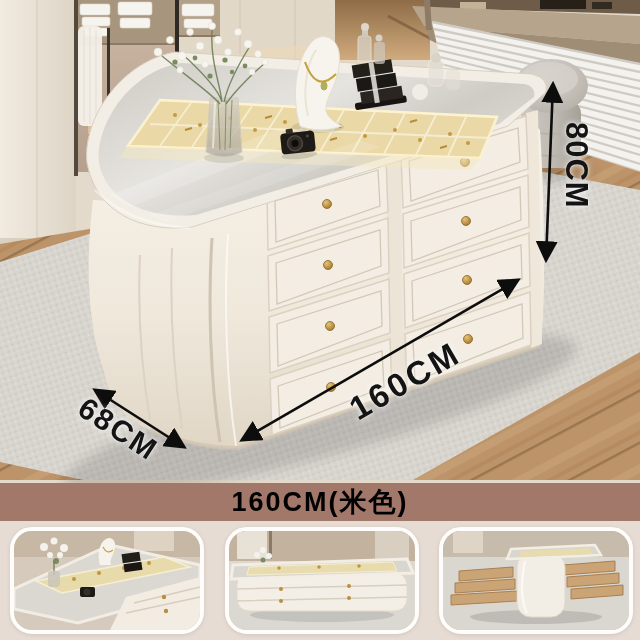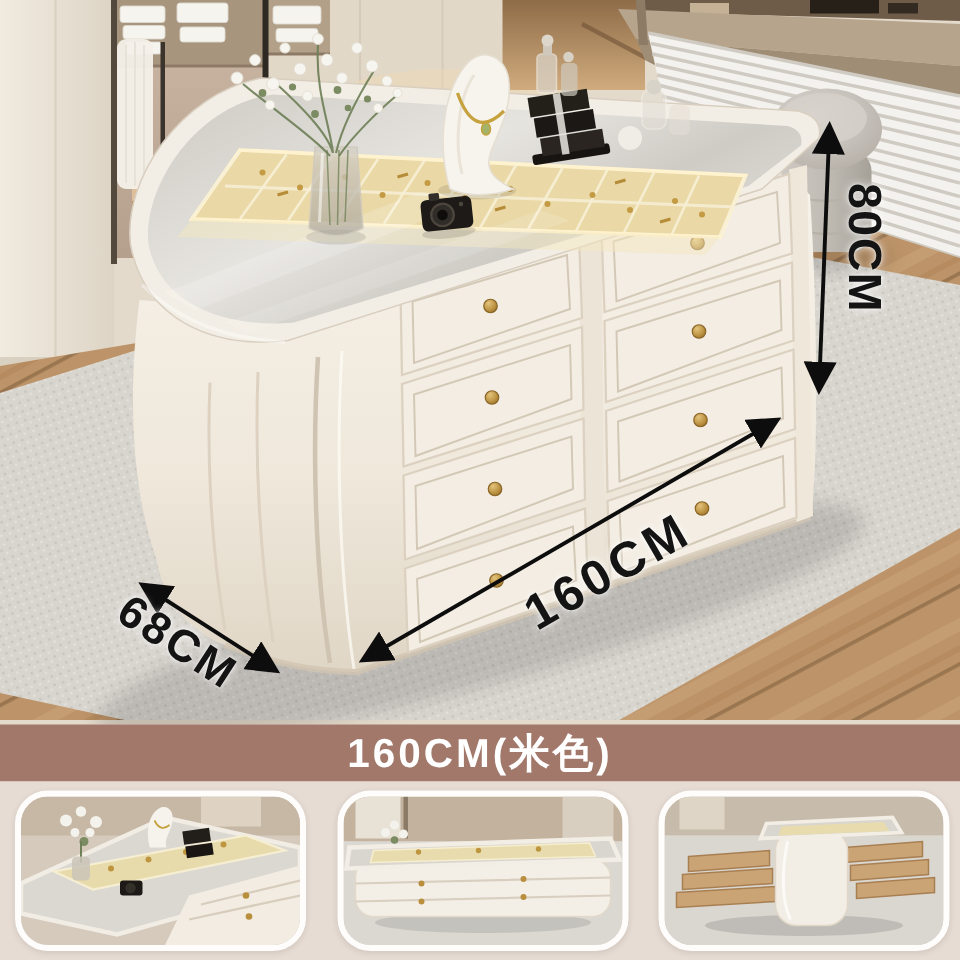--- a/index.html
+++ b/index.html
@@ -10,21 +10,21 @@
   .dim{position:absolute;font-weight:bold;color:#141414;letter-spacing:1px;
        text-shadow:0 0 6px rgba(255,255,255,.9),0 0 2px rgba(255,255,255,.7);
        white-space:nowrap;}
   .dim-height{left:594px;top:122px;width:104px;font-size:31px;
               transform:rotate(90deg);transform-origin:0 0;}
   .dim-length{left:320px;top:362px;width:170px;font-size:33px;text-align:center;
               transform:rotate(-30deg);letter-spacing:3px;}
   .dim-depth{left:50px;top:412px;width:136px;font-size:30px;text-align:center;
              transform:rotate(33deg);letter-spacing:2px;}
   .band{position:absolute;left:0;top:483px;width:640px;height:38px;background:#a1786a;
-        color:#ffffff;font-size:27px;font-weight:bold;letter-spacing:2px;
+        color:#000000;font-size:27px;font-weight:bold;letter-spacing:2px;
         display:flex;align-items:center;justify-content:center;}
   .thumbs{position:absolute;left:0;top:521px;width:640px;height:119px;background:#e7dcd3;}
   .thumb{position:absolute;top:6px;width:186px;height:99px;border-radius:22px;
          border:4px solid #fefdfc;overflow:hidden;background:#ece7df;
          box-shadow:0 1px 4px rgba(0,0,0,.10);box-sizing:content-box;}
   .thumb svg{display:block;}
   .t1{left:10px;} .t2{left:225px;} .t3{left:439px;}
 </style>
 </head>
 <body>

